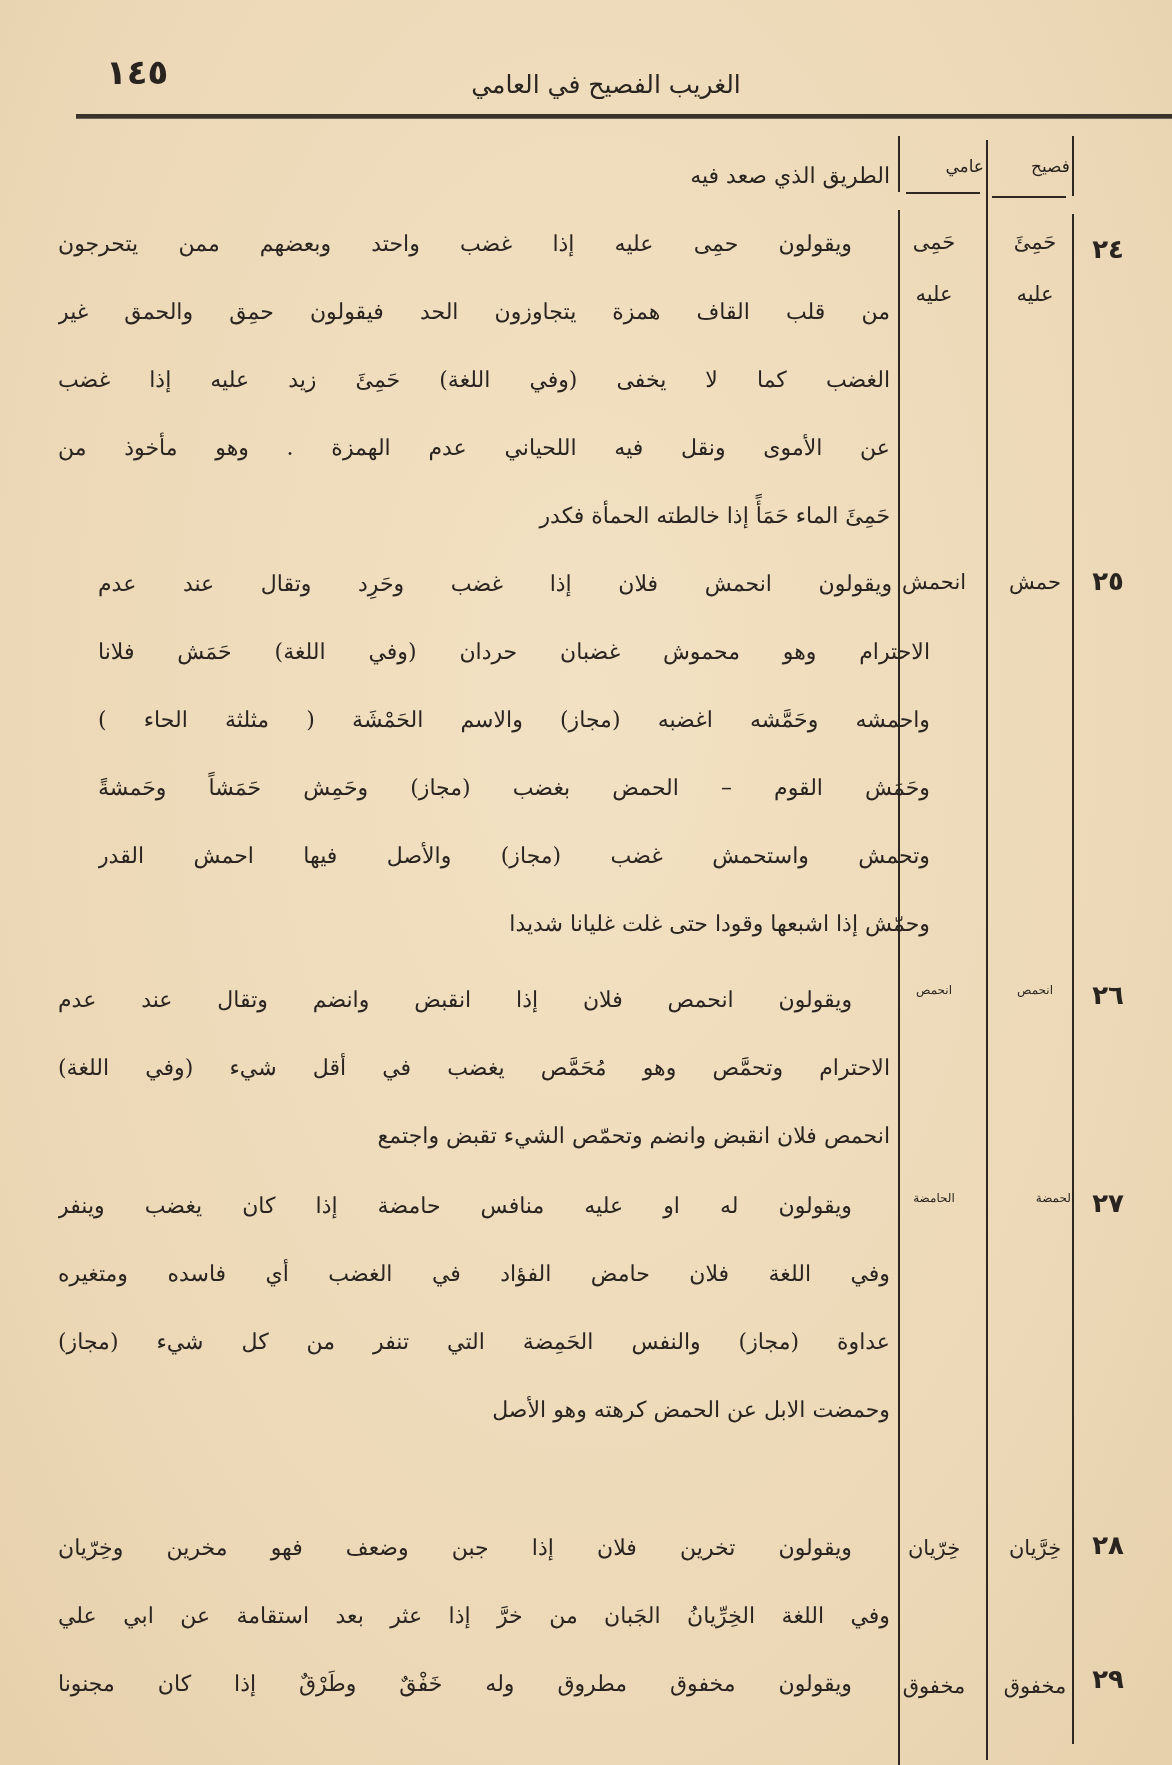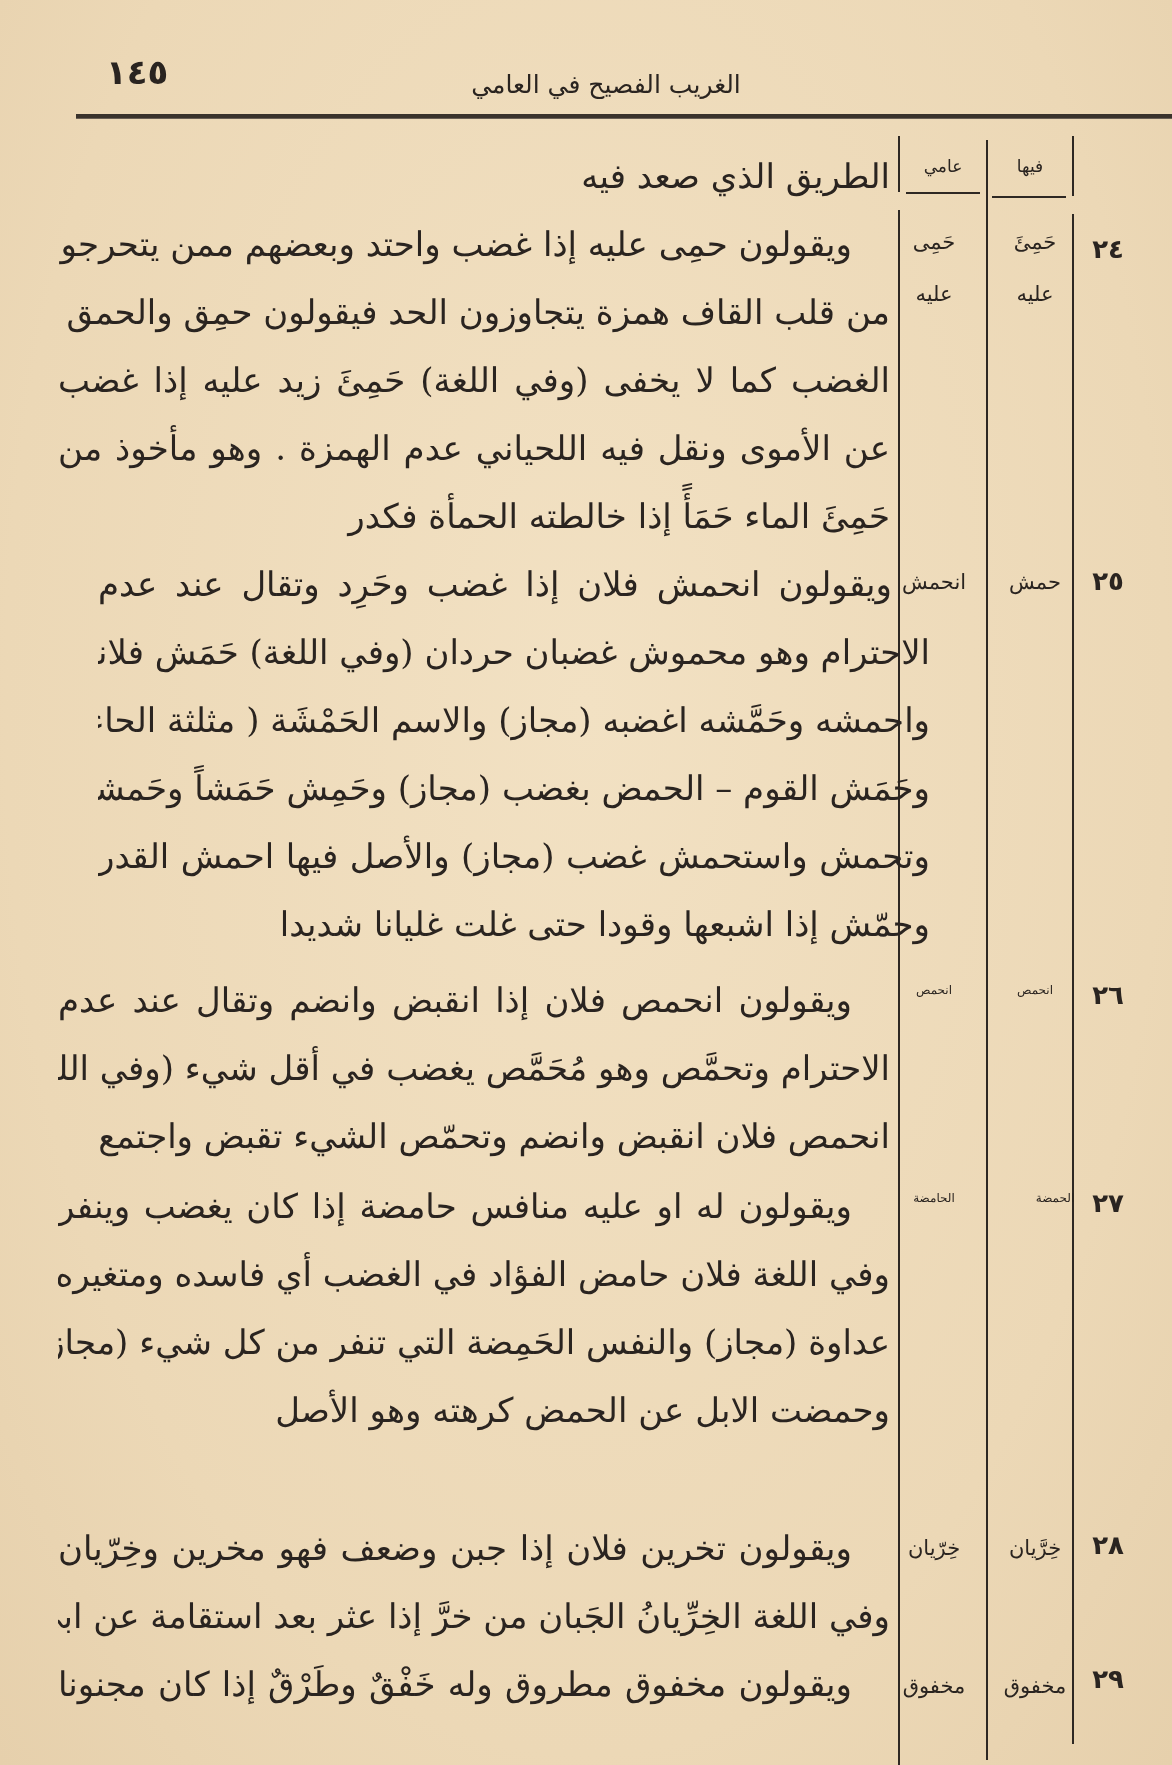--- a/index.html
+++ b/index.html
@@ -47,21 +47,20 @@
     }
     
     .col-line {
       position: absolute;
       width: 2px;
       background: #2e2823;
     }
     .col-head {
       position: absolute;
       font-size: 17px;
-      text-align: center;
       direction: rtl;
     }
     .col-head-underline {
       position: absolute;
       height: 2px;
       background: #2e2823;
     }
     .entry-num {
       position: absolute;
       left: 1076px;
@@ -92,21 +91,21 @@
     }
     .entry-ammi.small, .entry-fasih.small {
       font-size: 12px;
     }
     .body-text {
       position: absolute;
       left: 58px;
       width: 832px;
       direction: rtl;
       text-align: justify;
-      font-size: 34px;
+      font-size: 22px;
     }
     .line {
       height: 68px;
       line-height: 68px;
       white-space: nowrap;
       overflow: hidden;
       text-align-last: justify;
     }
     .line.last {
       text-align-last: right;
@@ -121,21 +120,21 @@
 <div class="page-number">١٤٥</div>
 <div class="running-title">الغريب الفصيح في العامي</div>
 <div class="header-rule"></div>
 
 <div class="col-line" style="left:1072px; top:136px; height:60px;"></div>
 <div class="col-line" style="left:1072px; top:214px; height:1530px;"></div>
 <div class="col-line" style="left:986px; top:140px; height:1620px;"></div>
 <div class="col-line" style="left:898px; top:136px; height:56px;"></div>
 <div class="col-line" style="left:898px; top:210px; height:1555px;"></div>
 
-<div class="col-head" style="left:990px; width:80px; top:156px;">فيها</div>
+<div class="col-head" style="left:990px; width:80px; top:156px;">فصيح</div>
 <div class="col-head-underline" style="left:992px; width:74px; top:196px;"></div>
 <div class="col-head" style="left:902px; width:82px; top:156px;">عامي</div>
 <div class="col-head-underline" style="left:906px; width:74px; top:192px;"></div>
 
 <div class="body-text" style="top:142px;">
   <div class="line last">الطريق الذي صعد فيه</div>
 </div>
 
 <div class="entry-num" style="top:234px;">٢٤</div>
 <div class="entry-fasih" style="top:216px;">

